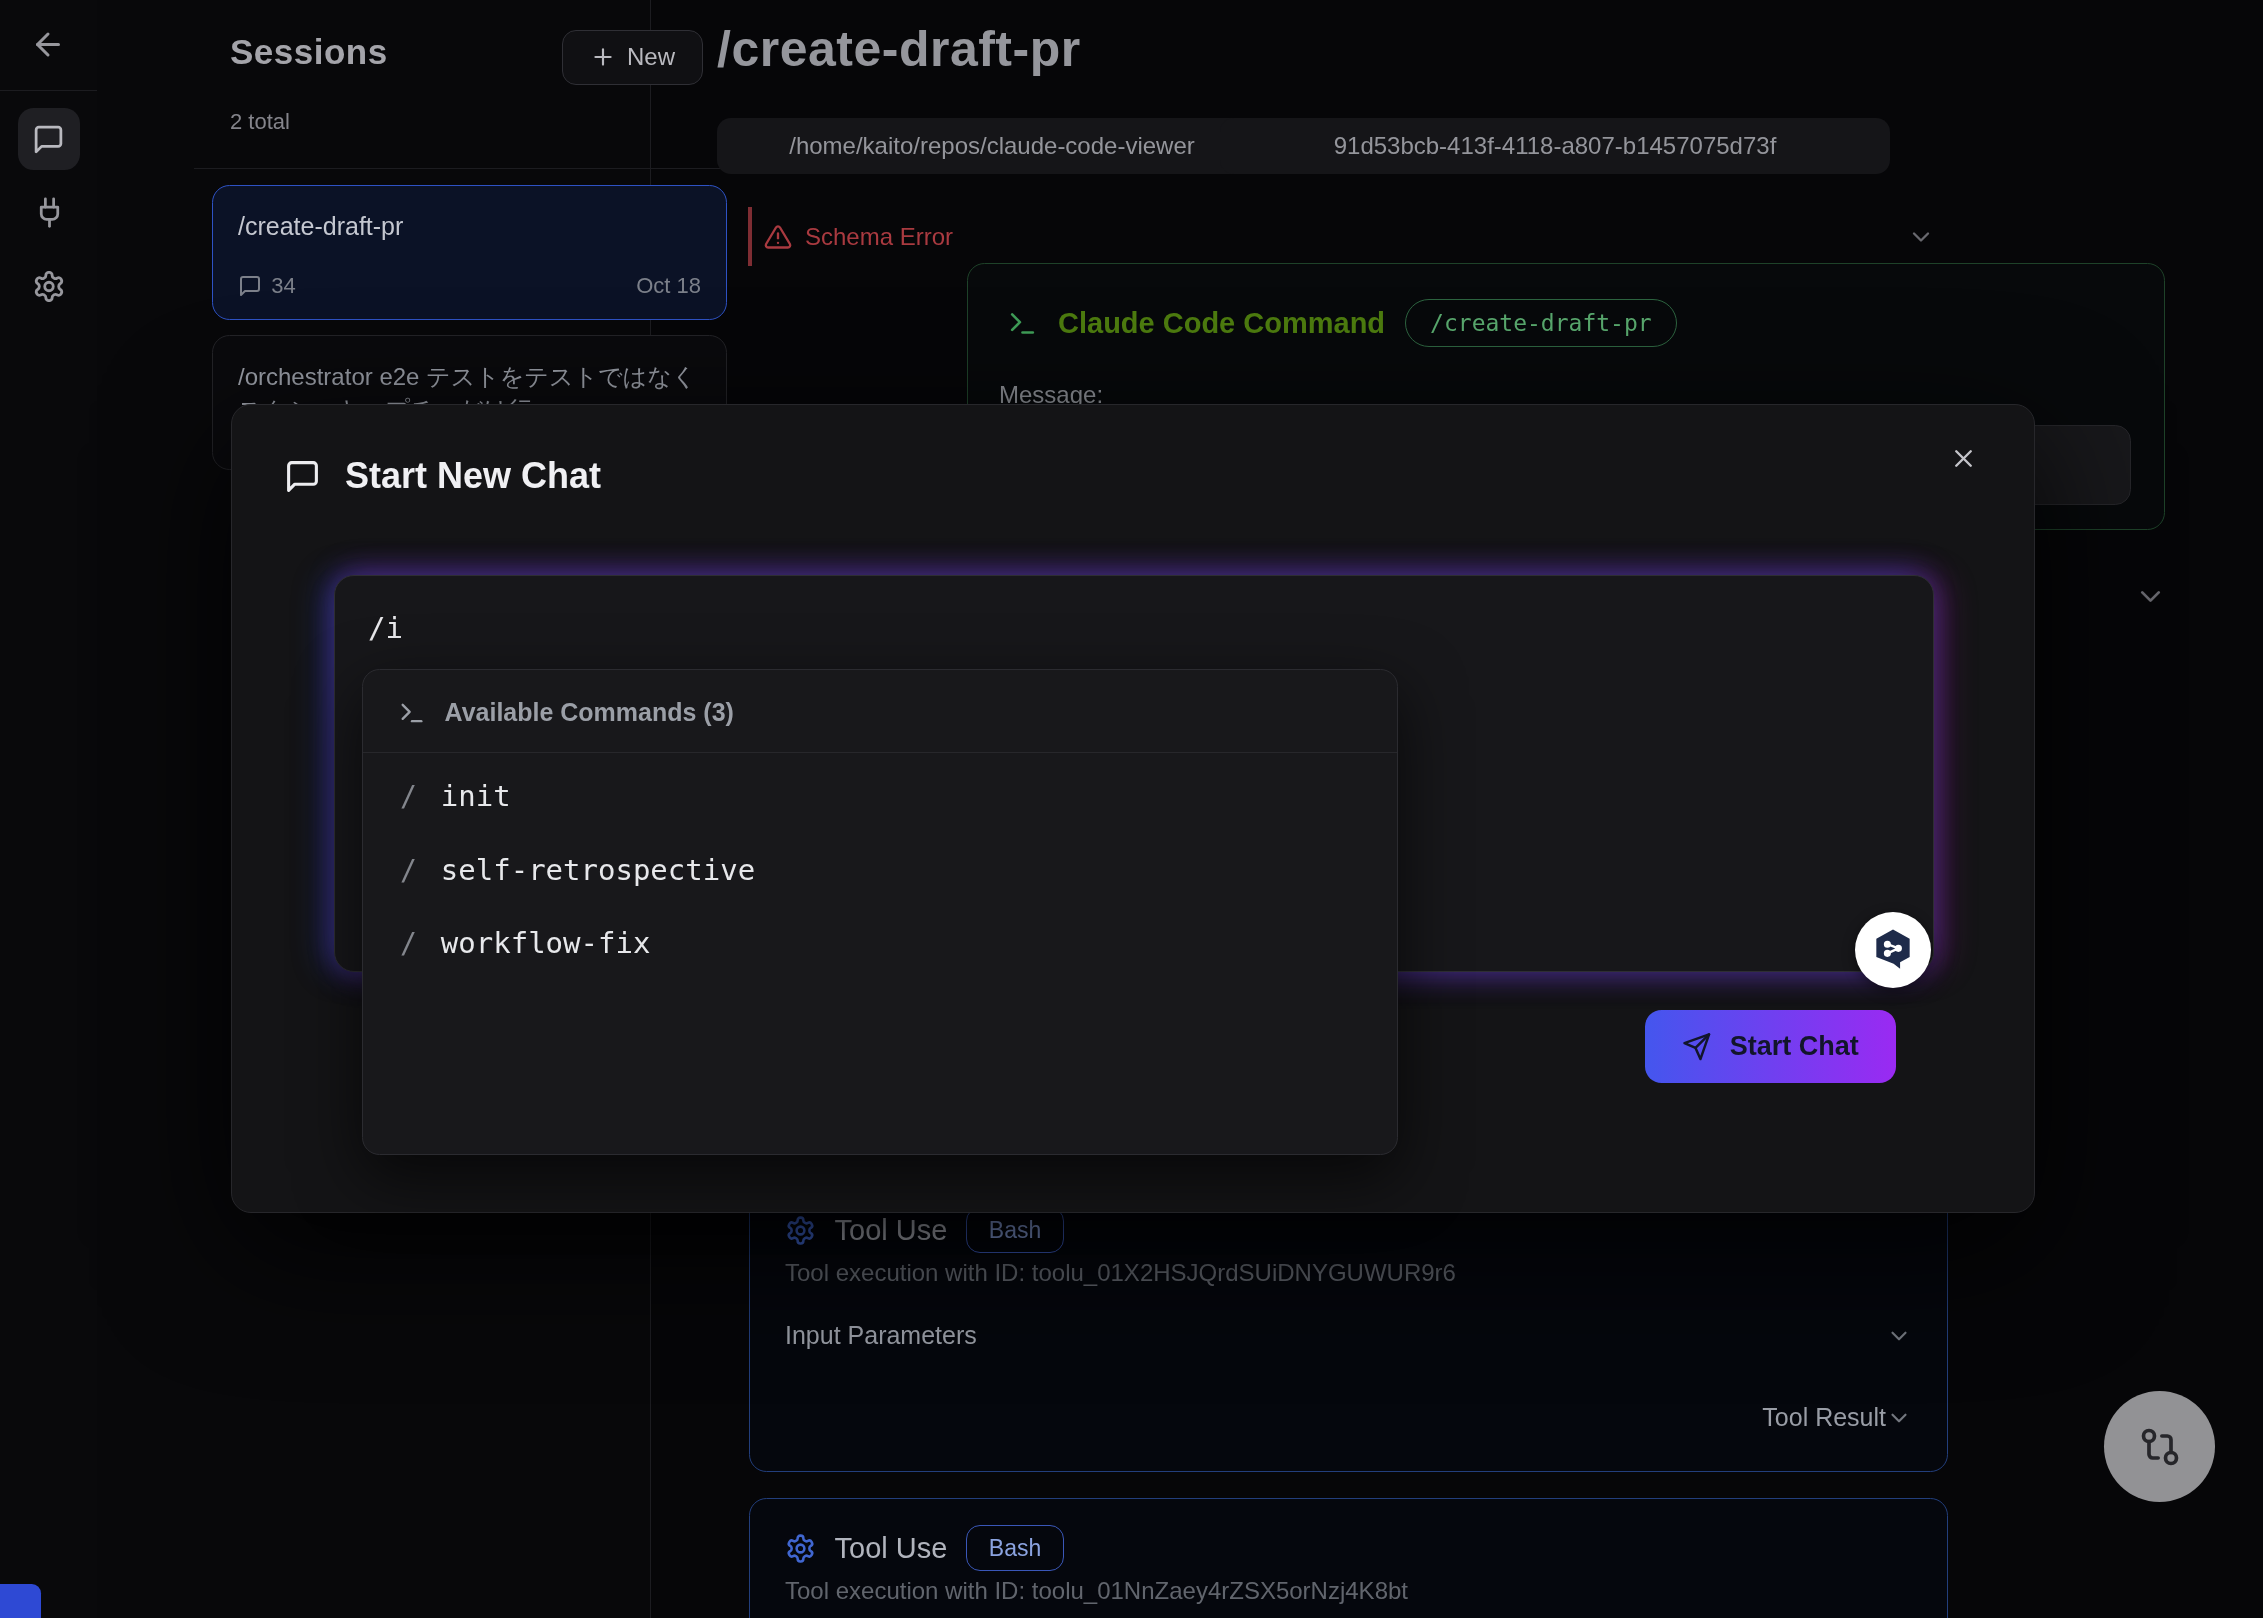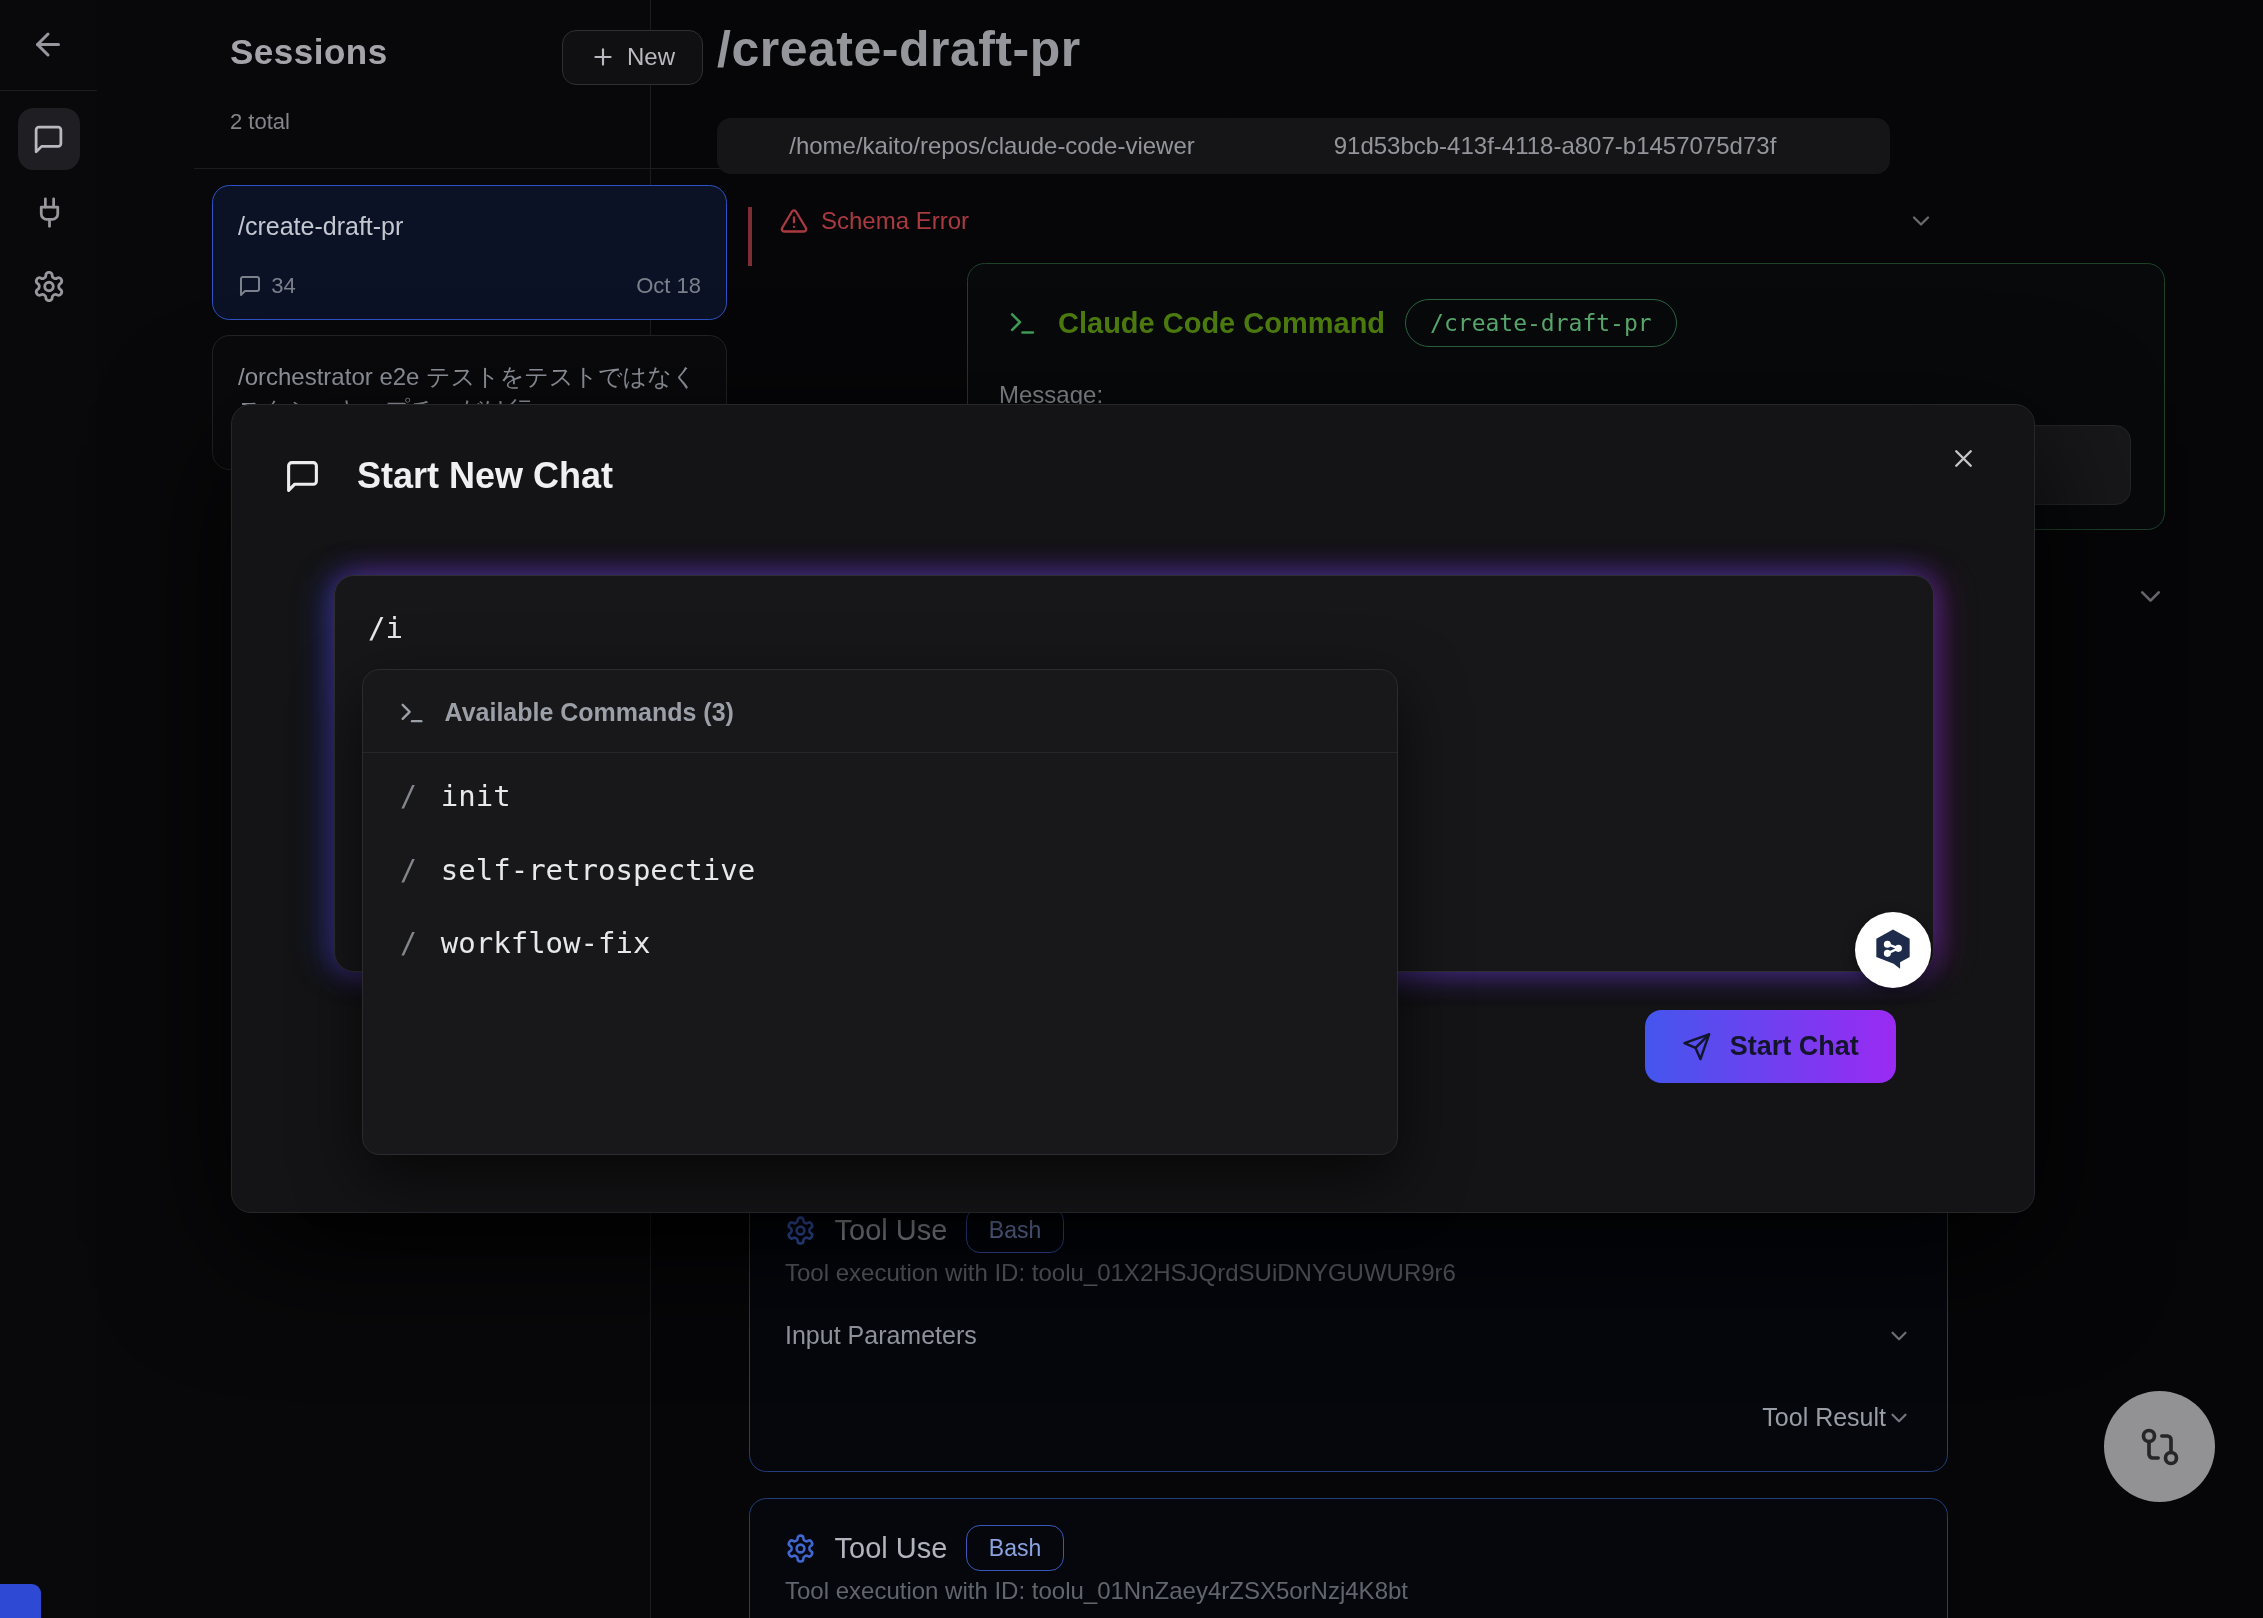--- a/index.html
+++ b/index.html
@@ -36,22 +36,22 @@
   .card-meta .date{margin-left:auto;}
   .card-plain .card-meta{bottom:9.2px;}
 
   
   .main-title{left:717px;top:20px;font-size:50px;font-weight:bold;color:#95969c;letter-spacing:0.5px;}
   .badge{height:56px;border-radius:14px;background:#151518;display:flex;align-items:center;justify-content:center;
     font-size:24px;color:#94959b;padding:0 31px;box-sizing:border-box;}
   .badge-path{left:717px;top:118px;width:550px;}
   .badge-id{left:1220px;top:118px;width:670px;}
 
-  .schema{left:748px;top:207px;width:1204px;height:59px;border-left:4.6px solid #7e2d33;display:flex;
-    padding-left:28px;box-sizing:border-box;color:#a93a40;}
+  .schema{left:748px;top:207px;width:1204px;height:59px;border-left:4.6px solid #7e2d33;display:flex;align-items:center;
+    padding-left:12px;box-sizing:border-box;color:#a93a40;}
   .schema-label{font-size:24px;margin-left:13px;}
   .schema .chev{position:absolute;right:16.6px;color:#68686e;}
 
   .cmd-card{left:967px;top:263px;width:1198px;height:267px;border:1.8px solid #1e4229;border-radius:17.5px;background:#07090b;box-sizing:border-box;}
   .cmd-head{position:absolute;left:39px;top:35px;display:flex;align-items:center;gap:20px;}
   .cmd-title{font-size:29px;font-weight:600;color:#4d7c0f;}
   .cmd-badge{height:46px;padding:0 24px;border:1.8px solid #2d6440;border-radius:24px;display:flex;align-items:center;
     font-family:"DejaVu Sans Mono",monospace;font-size:23px;color:#59a96e;}
   .cmd-msg-label{position:absolute;left:31px;top:117px;font-size:24px;color:#8c8f95;}
   .msg-box{left:1039px;top:425px;width:1090px;height:78px;background:#18181b;border:0.9px solid #26262a;border-radius:15.7px;}
@@ -71,21 +71,21 @@
   .ts-1{top:140px;}
   .ts-2{top:222px;justify-content:flex-end;}
 
   .fab{left:2104px;top:1391px;width:111px;height:111px;border-radius:50%;background:#929295;display:flex;align-items:center;
     justify-content:center;color:#26262a;cursor:pointer;border:none;}
   .corner-patch{left:0;top:1584px;width:41px;height:35px;background:#2e49d4;border-top-right-radius:9.2px;}
 
   
   .modal{left:231px;top:404px;width:1804px;height:809px;background:#141416;border:1.8px solid #27272b;border-radius:20px;
     box-shadow:0 37px 129px rgba(0,0,0,.85);box-sizing:border-box;}
-  .modal-head{position:absolute;left:52px;top:50px;display:flex;align-items:center;gap:36px;color:#ededf0;}
+  .modal-head{position:absolute;left:52px;top:50px;display:flex;align-items:center;gap:24px;color:#ededf0;}
   .modal-title{font-size:36px;font-weight:bold;color:#f0f0f3;}
   .modal-close{position:absolute;right:50px;top:33px;width:41px;height:41px;background:none;border:none;color:#c4c4c9;
     display:flex;align-items:center;justify-content:center;cursor:pointer;}
 
   .chat-input{position:absolute;left:102px;top:170px;width:1600px;height:397px;background:#17171a;border:0.9px solid #2e2e33;
     border-radius:20px;box-sizing:border-box;
     box-shadow:-11px 0 31px rgba(43,80,205,.35), 0 -7.4px 28px rgba(118,48,205,.26), 13px 0 31px rgba(168,40,165,.28), 0 9.2px 28px rgba(90,40,180,.18);}
   .chat-input-value{position:absolute;left:33px;top:35px;font-family:"DejaVu Sans Mono",monospace;font-size:29px;color:#e8e8eb;}
 
   .cmd-pop{position:absolute;left:130px;top:264px;width:1036px;height:486px;background:#18181b;border:1.8px solid #2b2b30;

